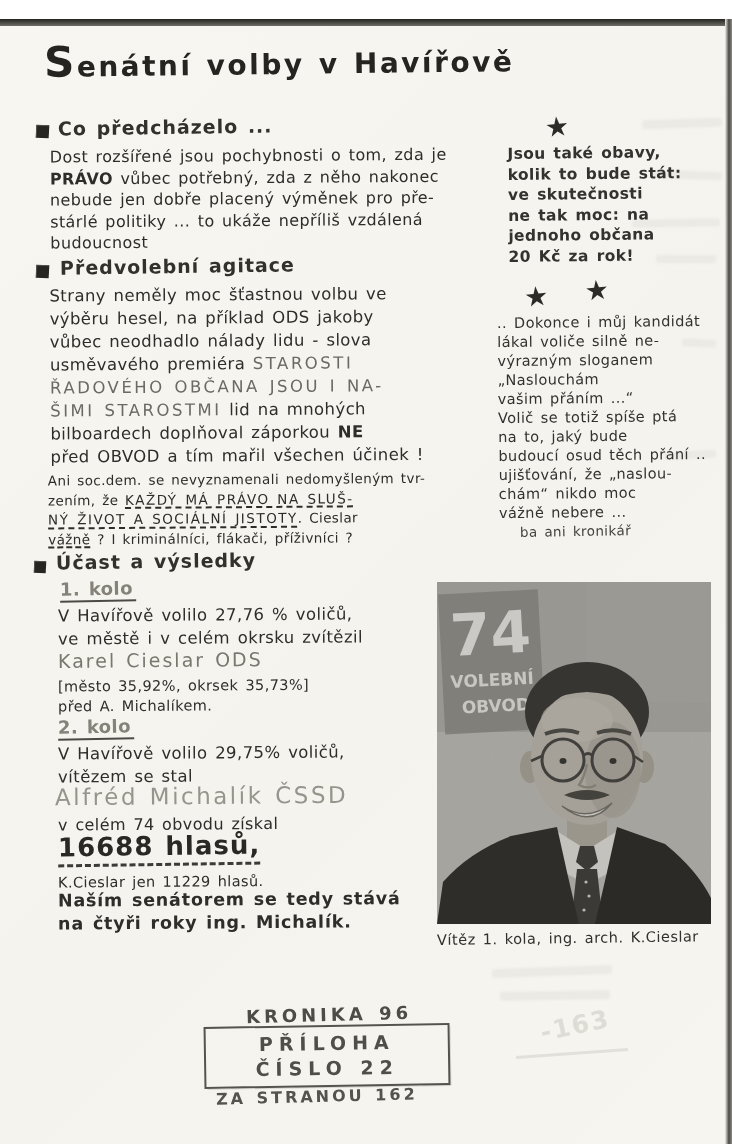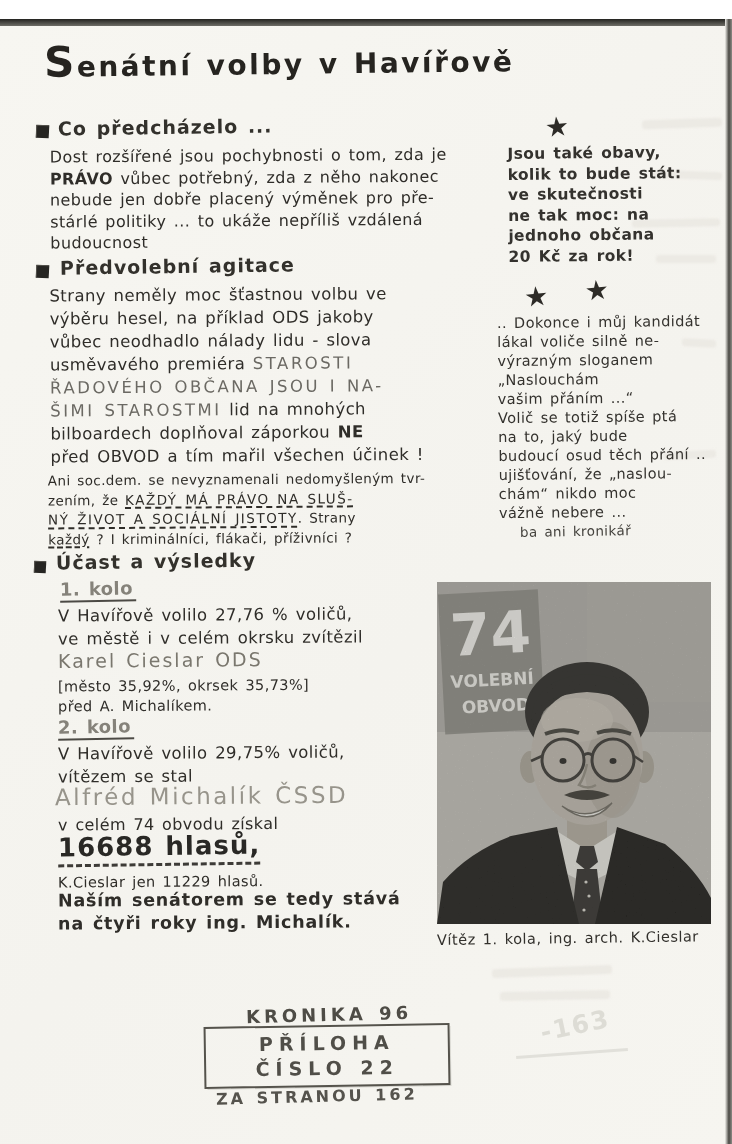--- a/index.html
+++ b/index.html
@@ -95,22 +95,22 @@
 výběru hesel, na příklad ODS jakoby
 vůbec neodhadlo nálady lidu - slova
 usměvavého premiéra </span><span class="caps-light">STAROSTI
 ŘADOVÉHO OBČANA JSOU I NA-
 ŠIMI STAROSTMI</span><span> lid na mnohých
 bilboardech doplňoval záporkou </span><span class="b u">NE</span><span>
 před </span><span class="u">OBVOD</span><span> a tím mařil všechen účinek !</span></div>
 
   <div class="body-txt small-txt hw pre" style="left:48px;top:451px;"><span>Ani soc.dem. se nevyznamenali nedomyšleným tvr-
 zením, že </span><span class="u-dash" style="letter-spacing:1.5px;">KAŽDÝ MÁ PRÁVO NA SLUŠ-
-NÝ ŽIVOT A SOCIÁLNÍ JISTOTY</span><span>. Strany
-</span><span class="u-dash">každý</span><span> ? I kriminálníci, flákači, příživníci ?</span></div>
+NÝ ŽIVOT A SOCIÁLNÍ JISTOTY</span><span>. Cieslar
+</span><span class="u-dash">vážně</span><span> ? I kriminálníci, flákači, příživníci ?</span></div>
 
   <div class="bullet" style="left:34px;top:542px;width:12px;height:12px;"></div>
   <div class="sec-head hw" style="left:56px;top:531px;">Účast a výsledky</div>
 
   <div class="kolo hw" style="left:60px;top:559px;">1. kolo</div>
   <div class="body-txt body2 hw pre" style="left:58px;top:584px;">V Havířově volilo 27,76 % voličů,
 ve městě i v celém okrsku zvítězil</div>
   <div class="winner1 hw" style="left:58px;top:630px;">Karel Cieslar ODS</div>
   <div class="body-txt hw pre" style="left:58px;top:656px;font-size:14.5px;line-height:20px;">[město 35,92%, okrsek 35,73%]
 před A. Michalíkem.</div>

